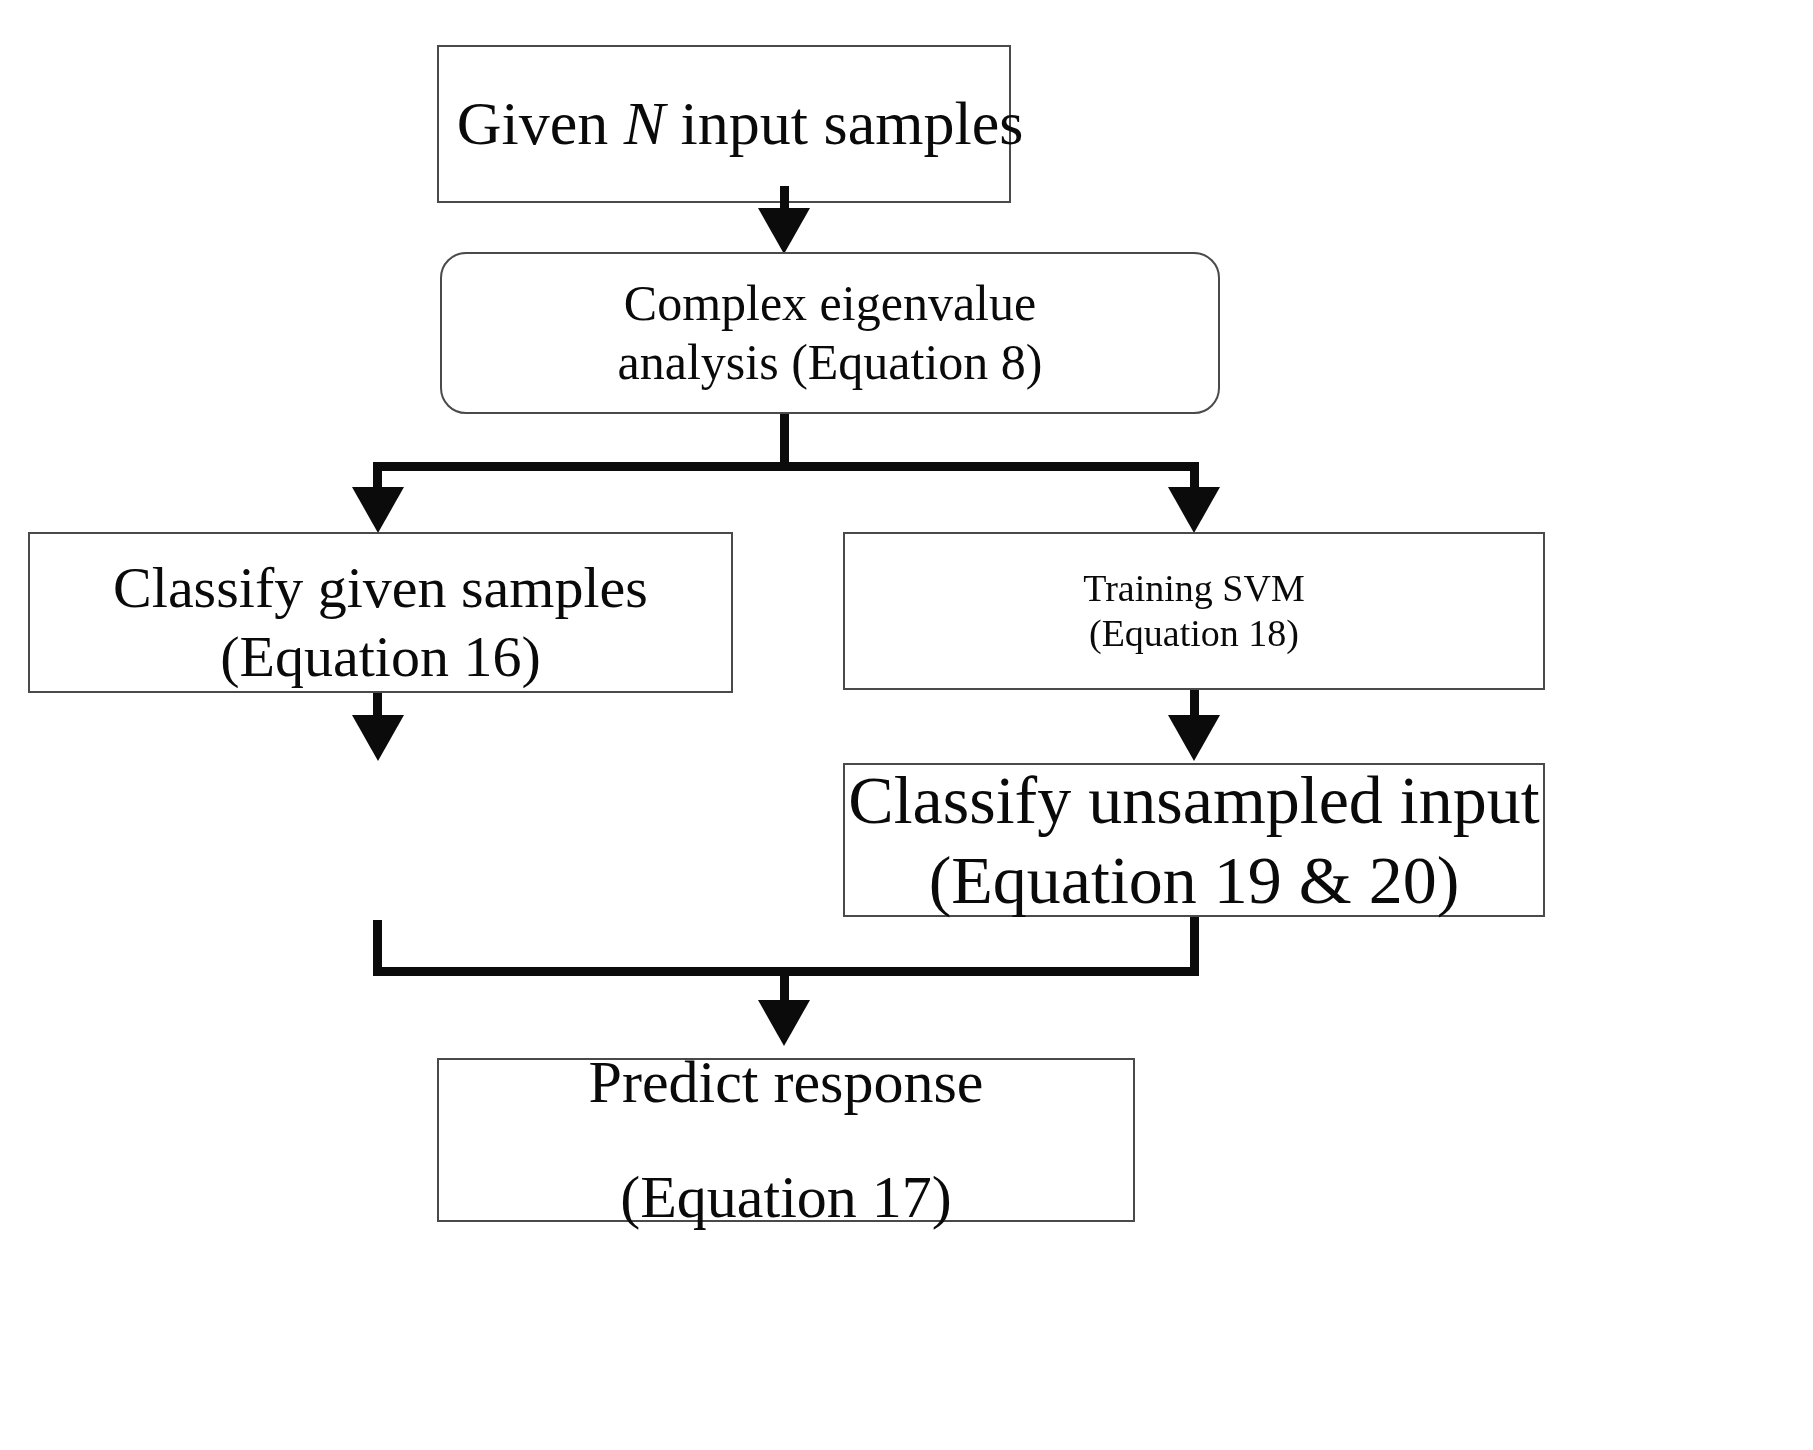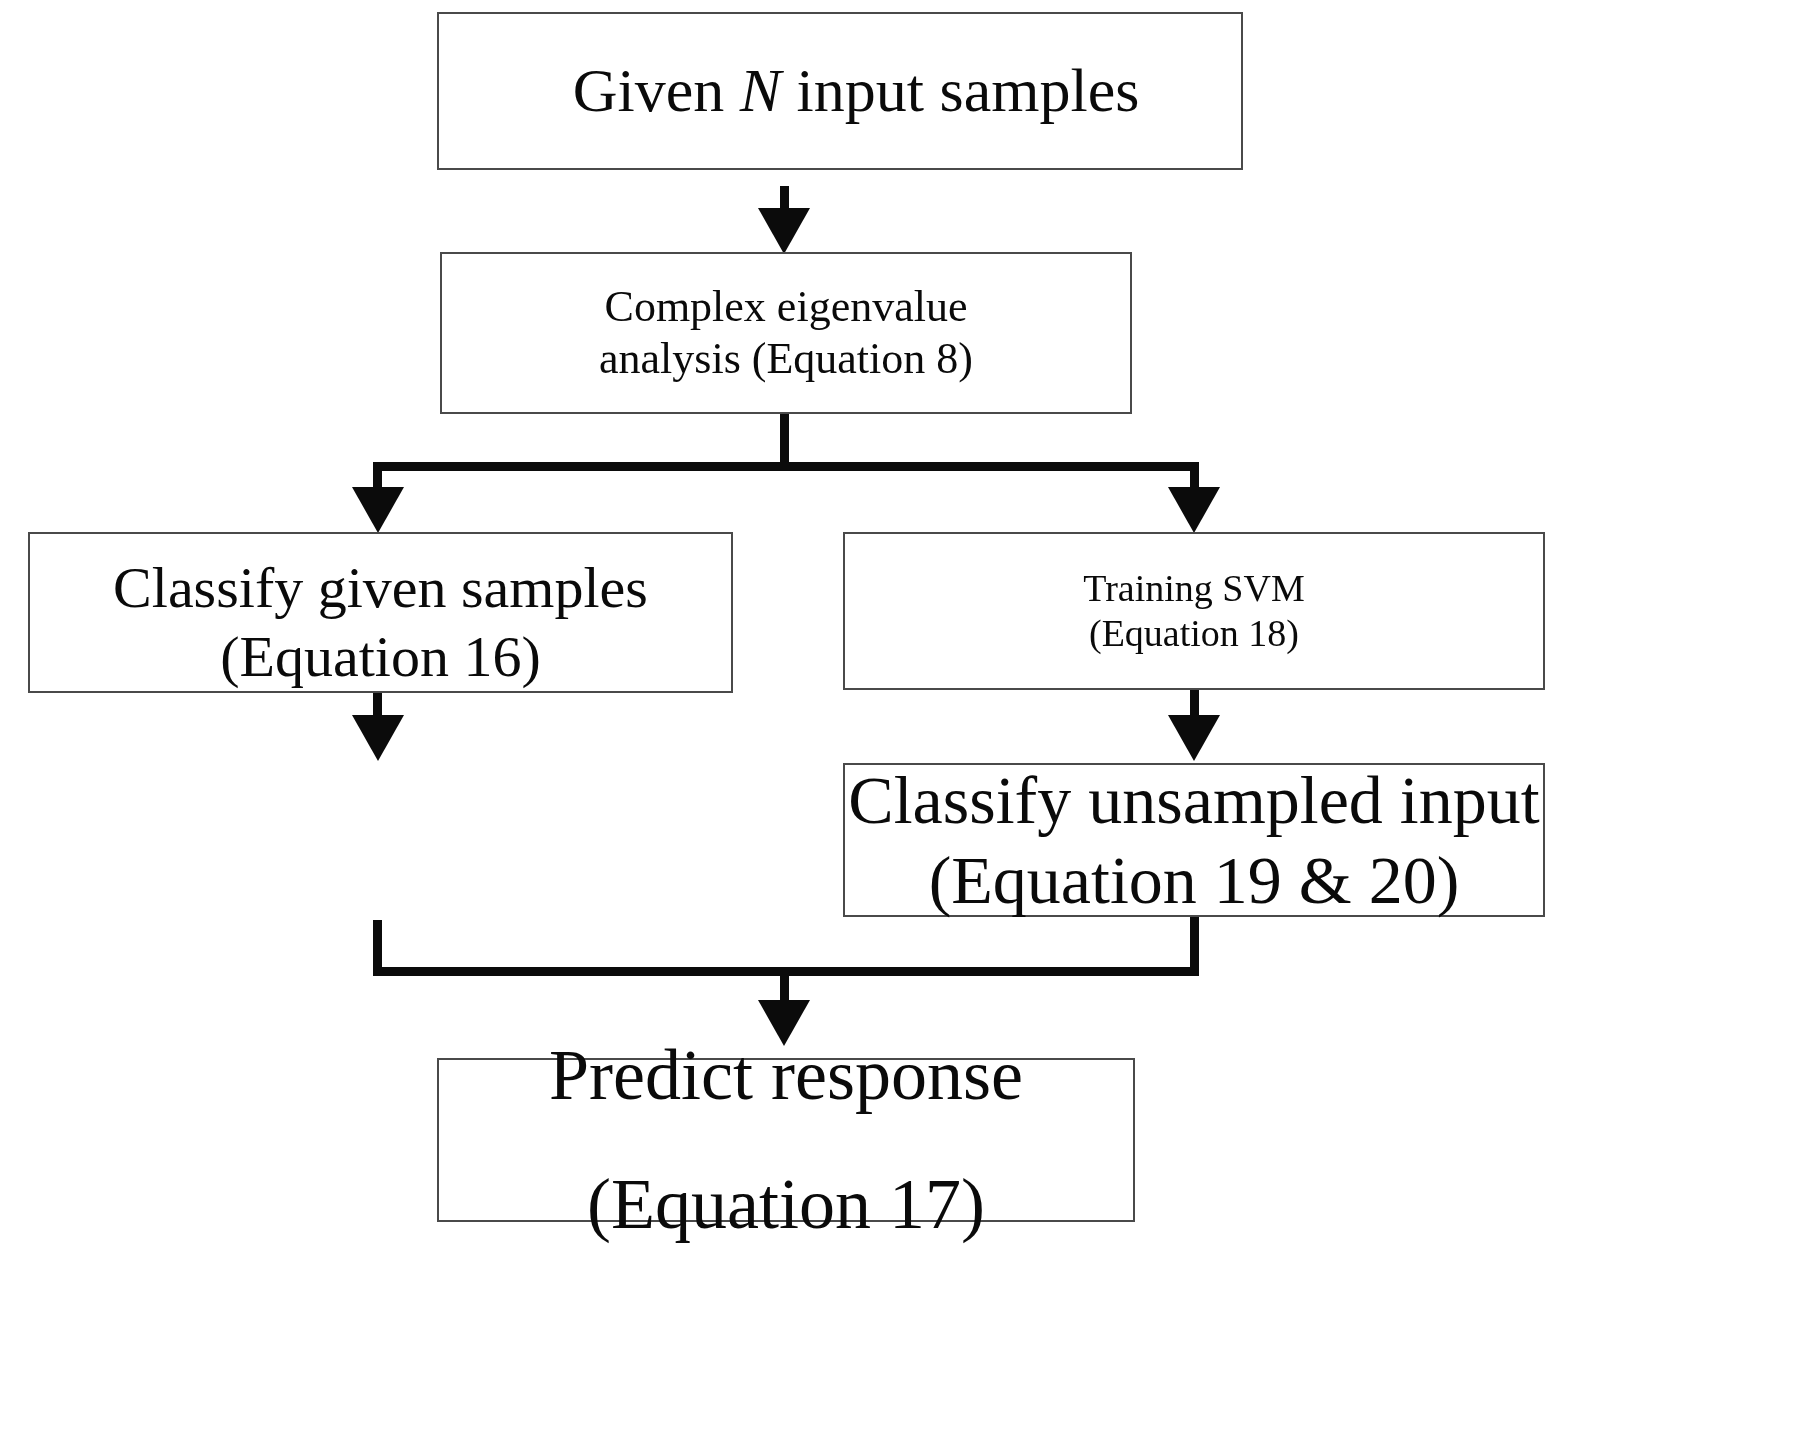--- a/index.html
+++ b/index.html
@@ -29,27 +29,27 @@
     line-height: 1.18;
   }
   .node .line {
     display: block;
     white-space: nowrap;
   }
   .node em {
     font-style: italic;
   }
   
-  #box-input        { left: 437px;  top: 12px;   width: 806px; height: 158px; font-size: 62px; padding-left: 32px; }
-  #box-eigen        { left: 440px;  top: 252px;  width: 692px; height: 162px; font-size: 44px; }
+  #box-input        { left: 437px;  top: 45px;   width: 574px; height: 158px; font-size: 62px; padding-left: 32px; }
+  #box-eigen        { left: 440px;  top: 252px;  width: 780px; height: 162px; font-size: 50px; border-radius: 26px; }
   #box-classify     { left: 28px;   top: 532px;  width: 705px; height: 161px; font-size: 58px; justify-content: flex-end; }
   #box-training     { left: 843px;  top: 532px;  width: 702px; height: 158px; font-size: 38px; }
   #box-hyper        { left: 28px;   top: 763px;  width: 705px; height: 157px; font-size: 57px; }
   #box-unsampled    { left: 843px;  top: 763px;  width: 702px; height: 154px; font-size: 68px; }
-  #box-predict      { left: 437px;  top: 1058px; width: 698px; height: 164px; font-size: 72px; gap: 44px; }
+  #box-predict      { left: 437px;  top: 1058px; width: 698px; height: 164px; font-size: 60px; gap: 44px; }
 
   
   .seg {
     position: absolute;
     background: #0b0b0b;
   }
   .arrowhead {
     position: absolute;
     width: 0;
     height: 0;

